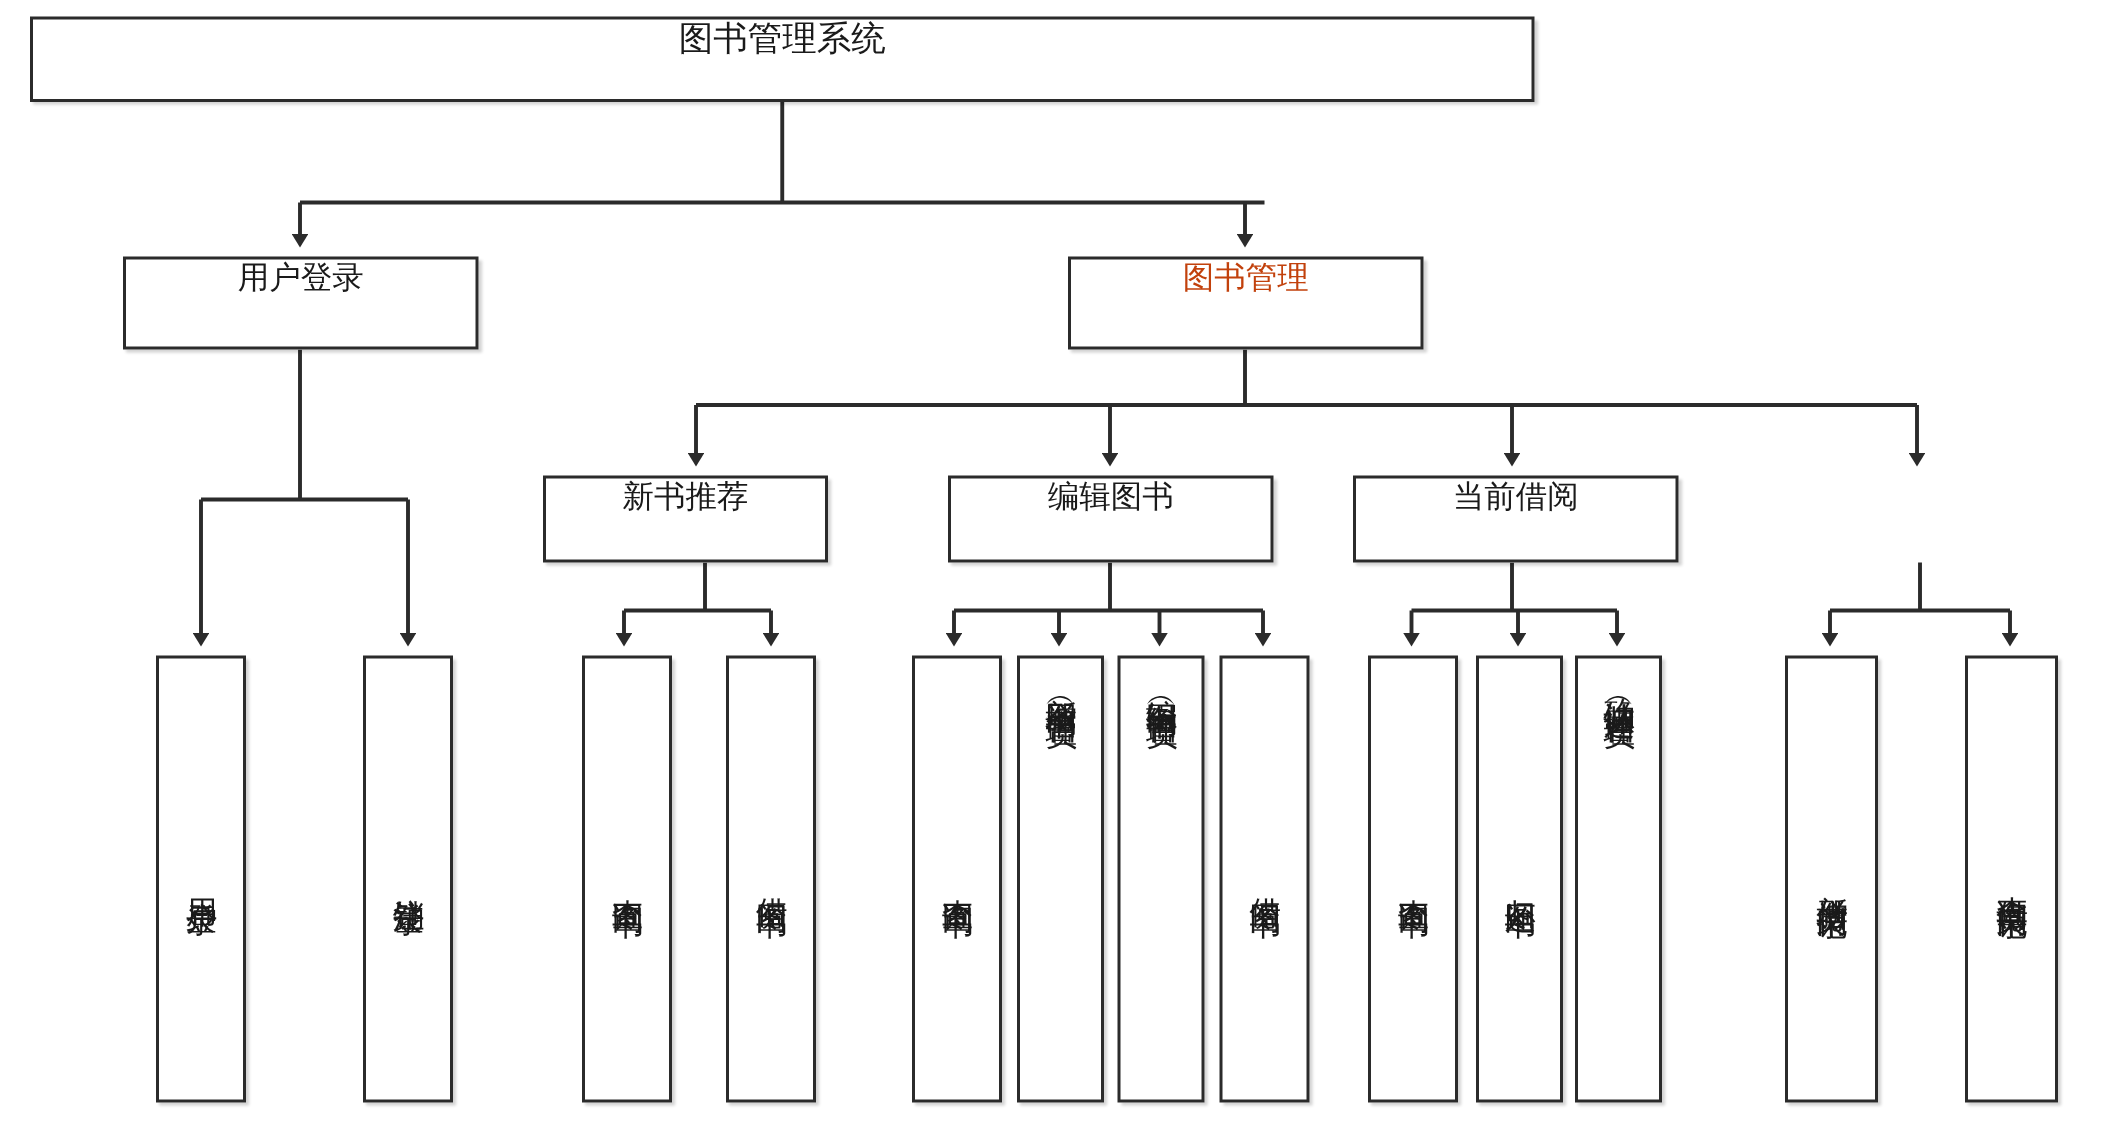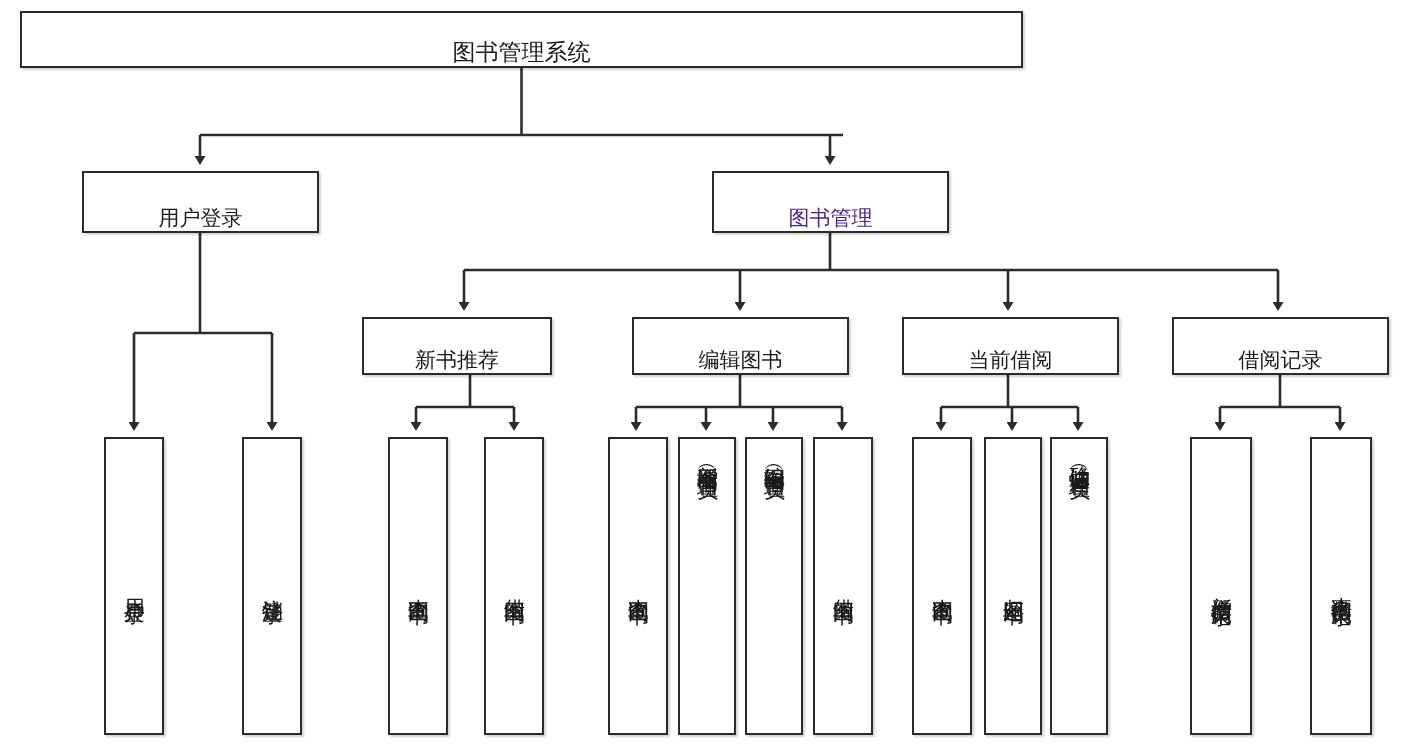--- a/index.html
+++ b/index.html
@@ -26,21 +26,21 @@
     height: 747px;
     pointer-events: none;
   }
   .node {
     position: absolute;
     box-sizing: border-box;
     background: #ffffff;
     border: 2.5px solid #2b2b2b;
     box-shadow: 2px 2px 2px rgba(0,0,0,0.18);
     display: flex;
-    align-items: flex-end;
+    align-items: flex-start;
     justify-content: center;
     color: #1a1a1a;
     z-index: 2;
   }
   .node .lbl {
     display: block;
     text-align: center;
     line-height: 1.18;
     white-space: nowrap;
   }
@@ -140,36 +140,33 @@
     </g>
   </svg>
 
   <div class="node root" style="left: 20px; top: 11px; width: 1003px; height: 57px; border-color: rgb(43, 43, 43); background: rgb(255, 255, 255); color: rgb(26, 26, 26);">
     <span class="lbl">图书管理系统</span>
   </div>
 
   <div class="node lvl2" style="left: 82px; top: 171px; width: 237px; height: 62px; border-color: rgb(43, 43, 43); background: rgb(255, 255, 255); color: rgb(26, 26, 26);">
     <span class="lbl">用户登录</span>
   </div>
-  <div class="node lvl2" style="left: 712px; top: 171px; width: 237px; height: 62px; border-color: rgb(43, 43, 43); background: rgb(255, 255, 255); color: #4c1d95;">
+  <div class="node lvl2" style="left: 712px; top: 171px; width: 237px; height: 62px; border-color: rgb(43, 43, 43); background: rgb(255, 255, 255); color: #c2410c;">
     <span class="lbl">图书管理</span>
   </div>
 
   <div class="node lvl3" style="left: 362px; top: 317px; width: 190px; height: 58px; border-color: rgb(43, 43, 43); background: rgb(255, 255, 255); color: rgb(26, 26, 26);">
     <span class="lbl">新书推荐</span>
   </div>
   <div class="node lvl3" style="left: 632px; top: 317px; width: 217px; height: 58px; border-color: rgb(43, 43, 43); background: rgb(255, 255, 255); color: rgb(26, 26, 26);">
     <span class="lbl">编辑图书</span>
   </div>
   <div class="node lvl3" style="left: 902px; top: 317px; width: 217px; height: 58px; border-color: rgb(43, 43, 43); background: rgb(255, 255, 255); color: rgb(26, 26, 26);">
     <span class="lbl">当前借阅</span>
   </div>
-  <div class="node lvl3" style="left: 1172px; top: 317px; width: 217px; height: 58px; border-color: rgb(43, 43, 43); background: rgb(255, 255, 255); color: rgb(26, 26, 26);">
-    <span class="lbl">借阅记录</span>
-  </div>
 
   <div class="node leaf centered" style="left: 104px; top: 437px; width: 60px; height: 298px; border-color: rgb(43, 43, 43); background: rgb(255, 255, 255); color: rgb(26, 26, 26);">
     <span class="lbl">用户登录</span>
   </div>
   <div class="node leaf centered" style="left: 242px; top: 437px; width: 60px; height: 298px; border-color: rgb(43, 43, 43); background: rgb(255, 255, 255); color: rgb(26, 26, 26);">
     <span class="lbl">注销登录</span>
   </div>
   <div class="node leaf centered" style="left: 388px; top: 437px; width: 60px; height: 298px; border-color: rgb(43, 43, 43); background: rgb(255, 255, 255); color: rgb(26, 26, 26);">
     <span class="lbl">查询图书</span>
   </div>

